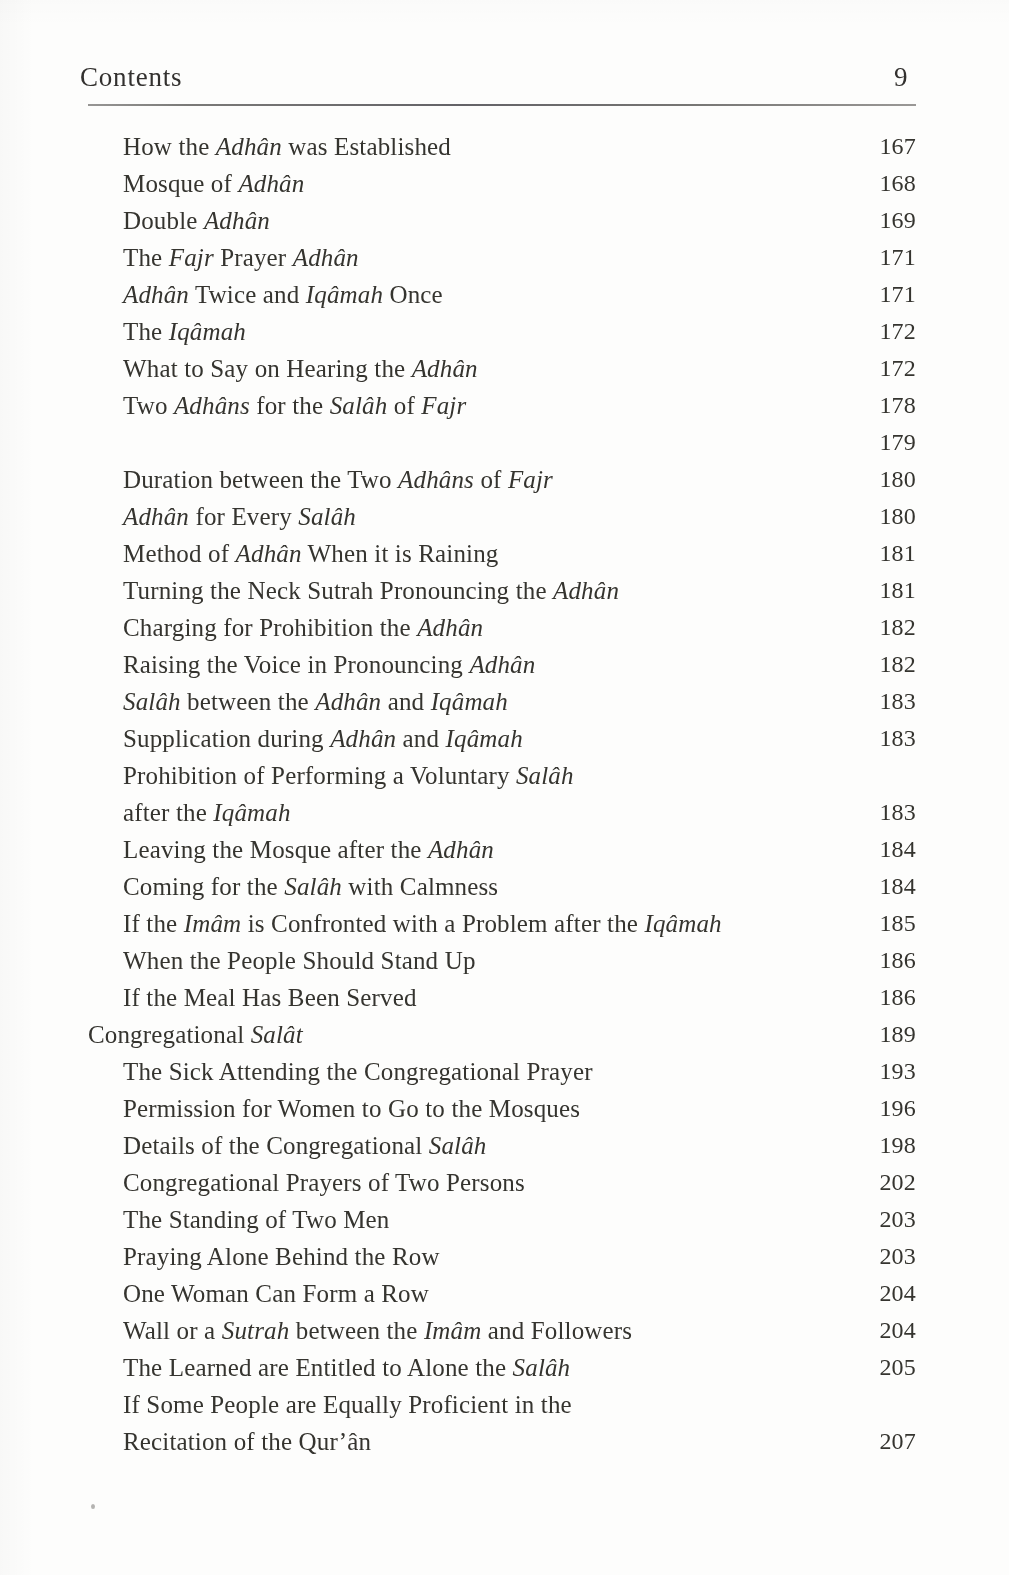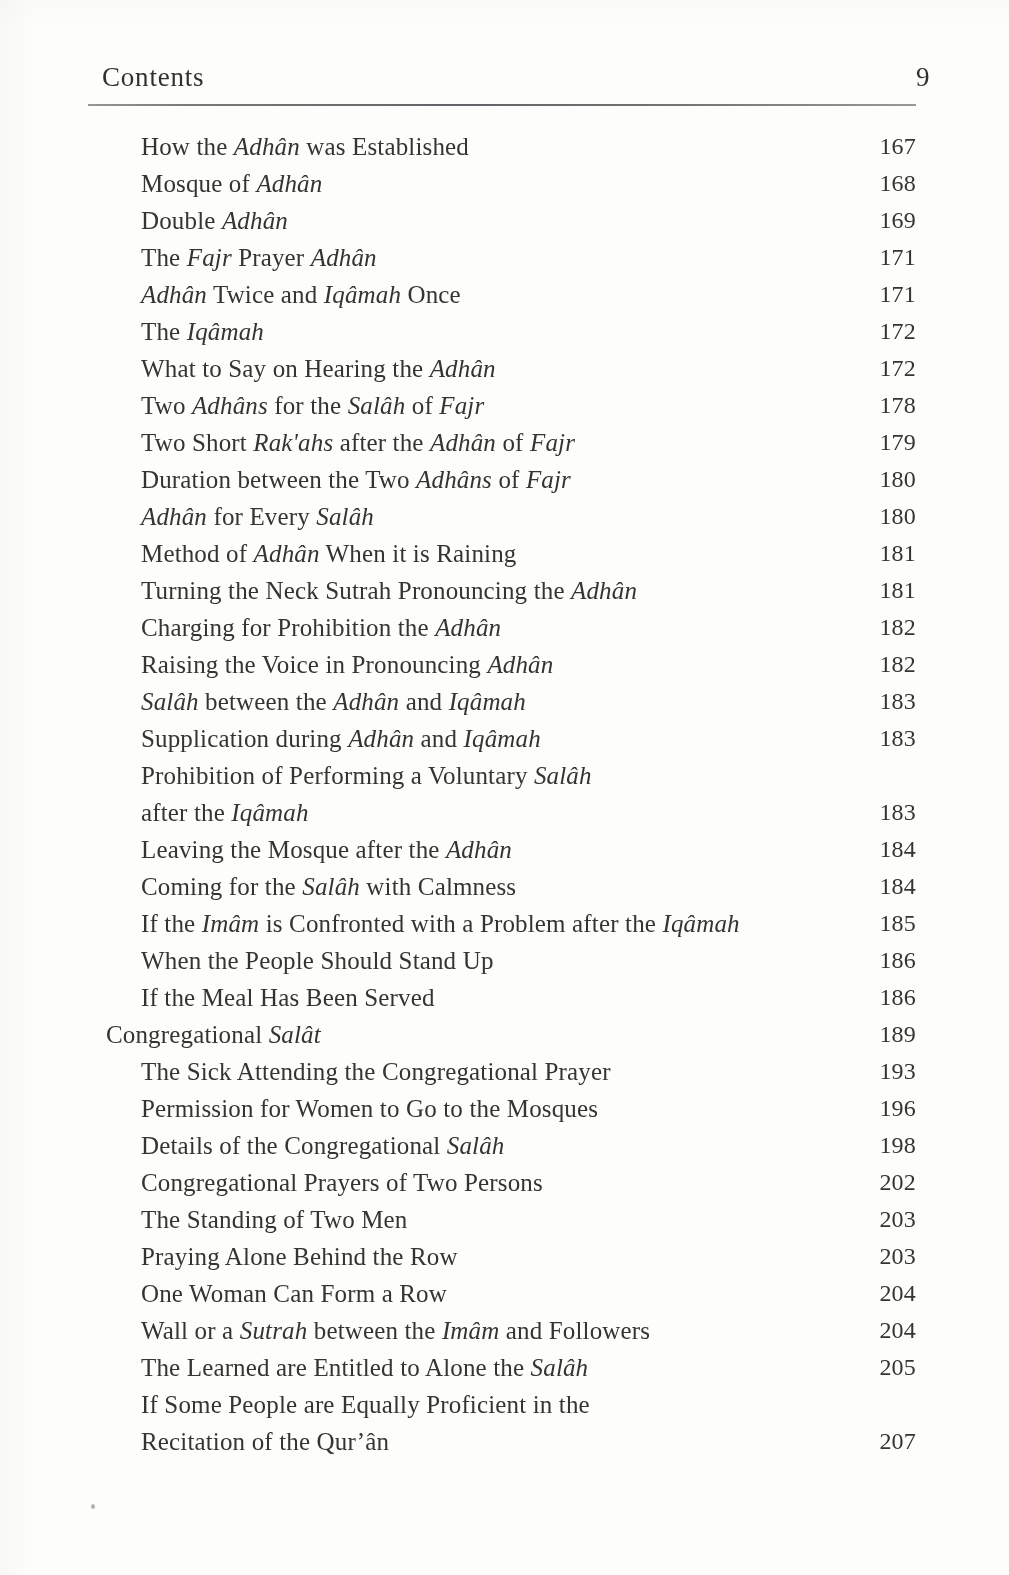--- a/index.html
+++ b/index.html
@@ -28,21 +28,21 @@
     inset: 0;
     background:
       linear-gradient(90deg, rgba(0,0,0,0.018) 0px, rgba(0,0,0,0) 34px),
       linear-gradient(180deg, rgba(0,0,0,0.012) 0px, rgba(0,0,0,0) 26px);
     pointer-events: none;
   }
 
   
   .running-head {
     position: absolute;
-    left: 102px;
+    left: 80px;
     top: 62px;
     width: 828px;
     display: flex;
     align-items: baseline;
     justify-content: space-between;
   }
   .running-head .rh-title {
     font-size: 27px;
     letter-spacing: 0.8px;
     color: #33312f;
@@ -73,21 +73,20 @@
   }
   .toc-entry {
     position: relative;
     display: flex;
     align-items: flex-start;
     height: 37px;
     font-size: 25px;
     line-height: 37px;
     color: #35342f;
     white-space: nowrap;
-    margin-left: 18px;
   }
   .toc-entry.level-1 { padding-left: 0px; }
   .toc-entry.level-2 { padding-left: 35px; }
 
   .entry-text {
     flex: 0 0 auto;
     letter-spacing: .15px;
   }
   .entry-text i {
     font-style: italic;
@@ -201,21 +200,20 @@
       <span class="entry-text"><span>What to Say on Hearing the </span><i>Adhân</i></span>
       <span class="leader"></span>
       <span class="entry-page">172</span>
     </div>
     <div class="toc-entry level-2">
       <span class="entry-text"><span>Two </span><i>Adhâns</i><span> for the </span><i>Salâh</i><span> of </span><i>Fajr</i></span>
       <span class="leader"></span>
       <span class="entry-page">178</span>
     </div>
     <div class="toc-entry level-2">
-      <span class="entry-text"><span>Two Short </span><i>Rak'ahs</i><span> after the </span><i>Adhân</i><span> of </span><i>Fajr</i></span>
       <span class="leader"></span>
       <span class="entry-page">179</span>
     </div>
     <div class="toc-entry level-2">
       <span class="entry-text"><span>Duration between the Two </span><i>Adhâns</i><span> of </span><i>Fajr</i></span>
       <span class="leader"></span>
       <span class="entry-page">180</span>
     </div>
     <div class="toc-entry level-2">
       <span class="entry-text"><i>Adhân</i><span> for Every </span><i>Salâh</i></span>

